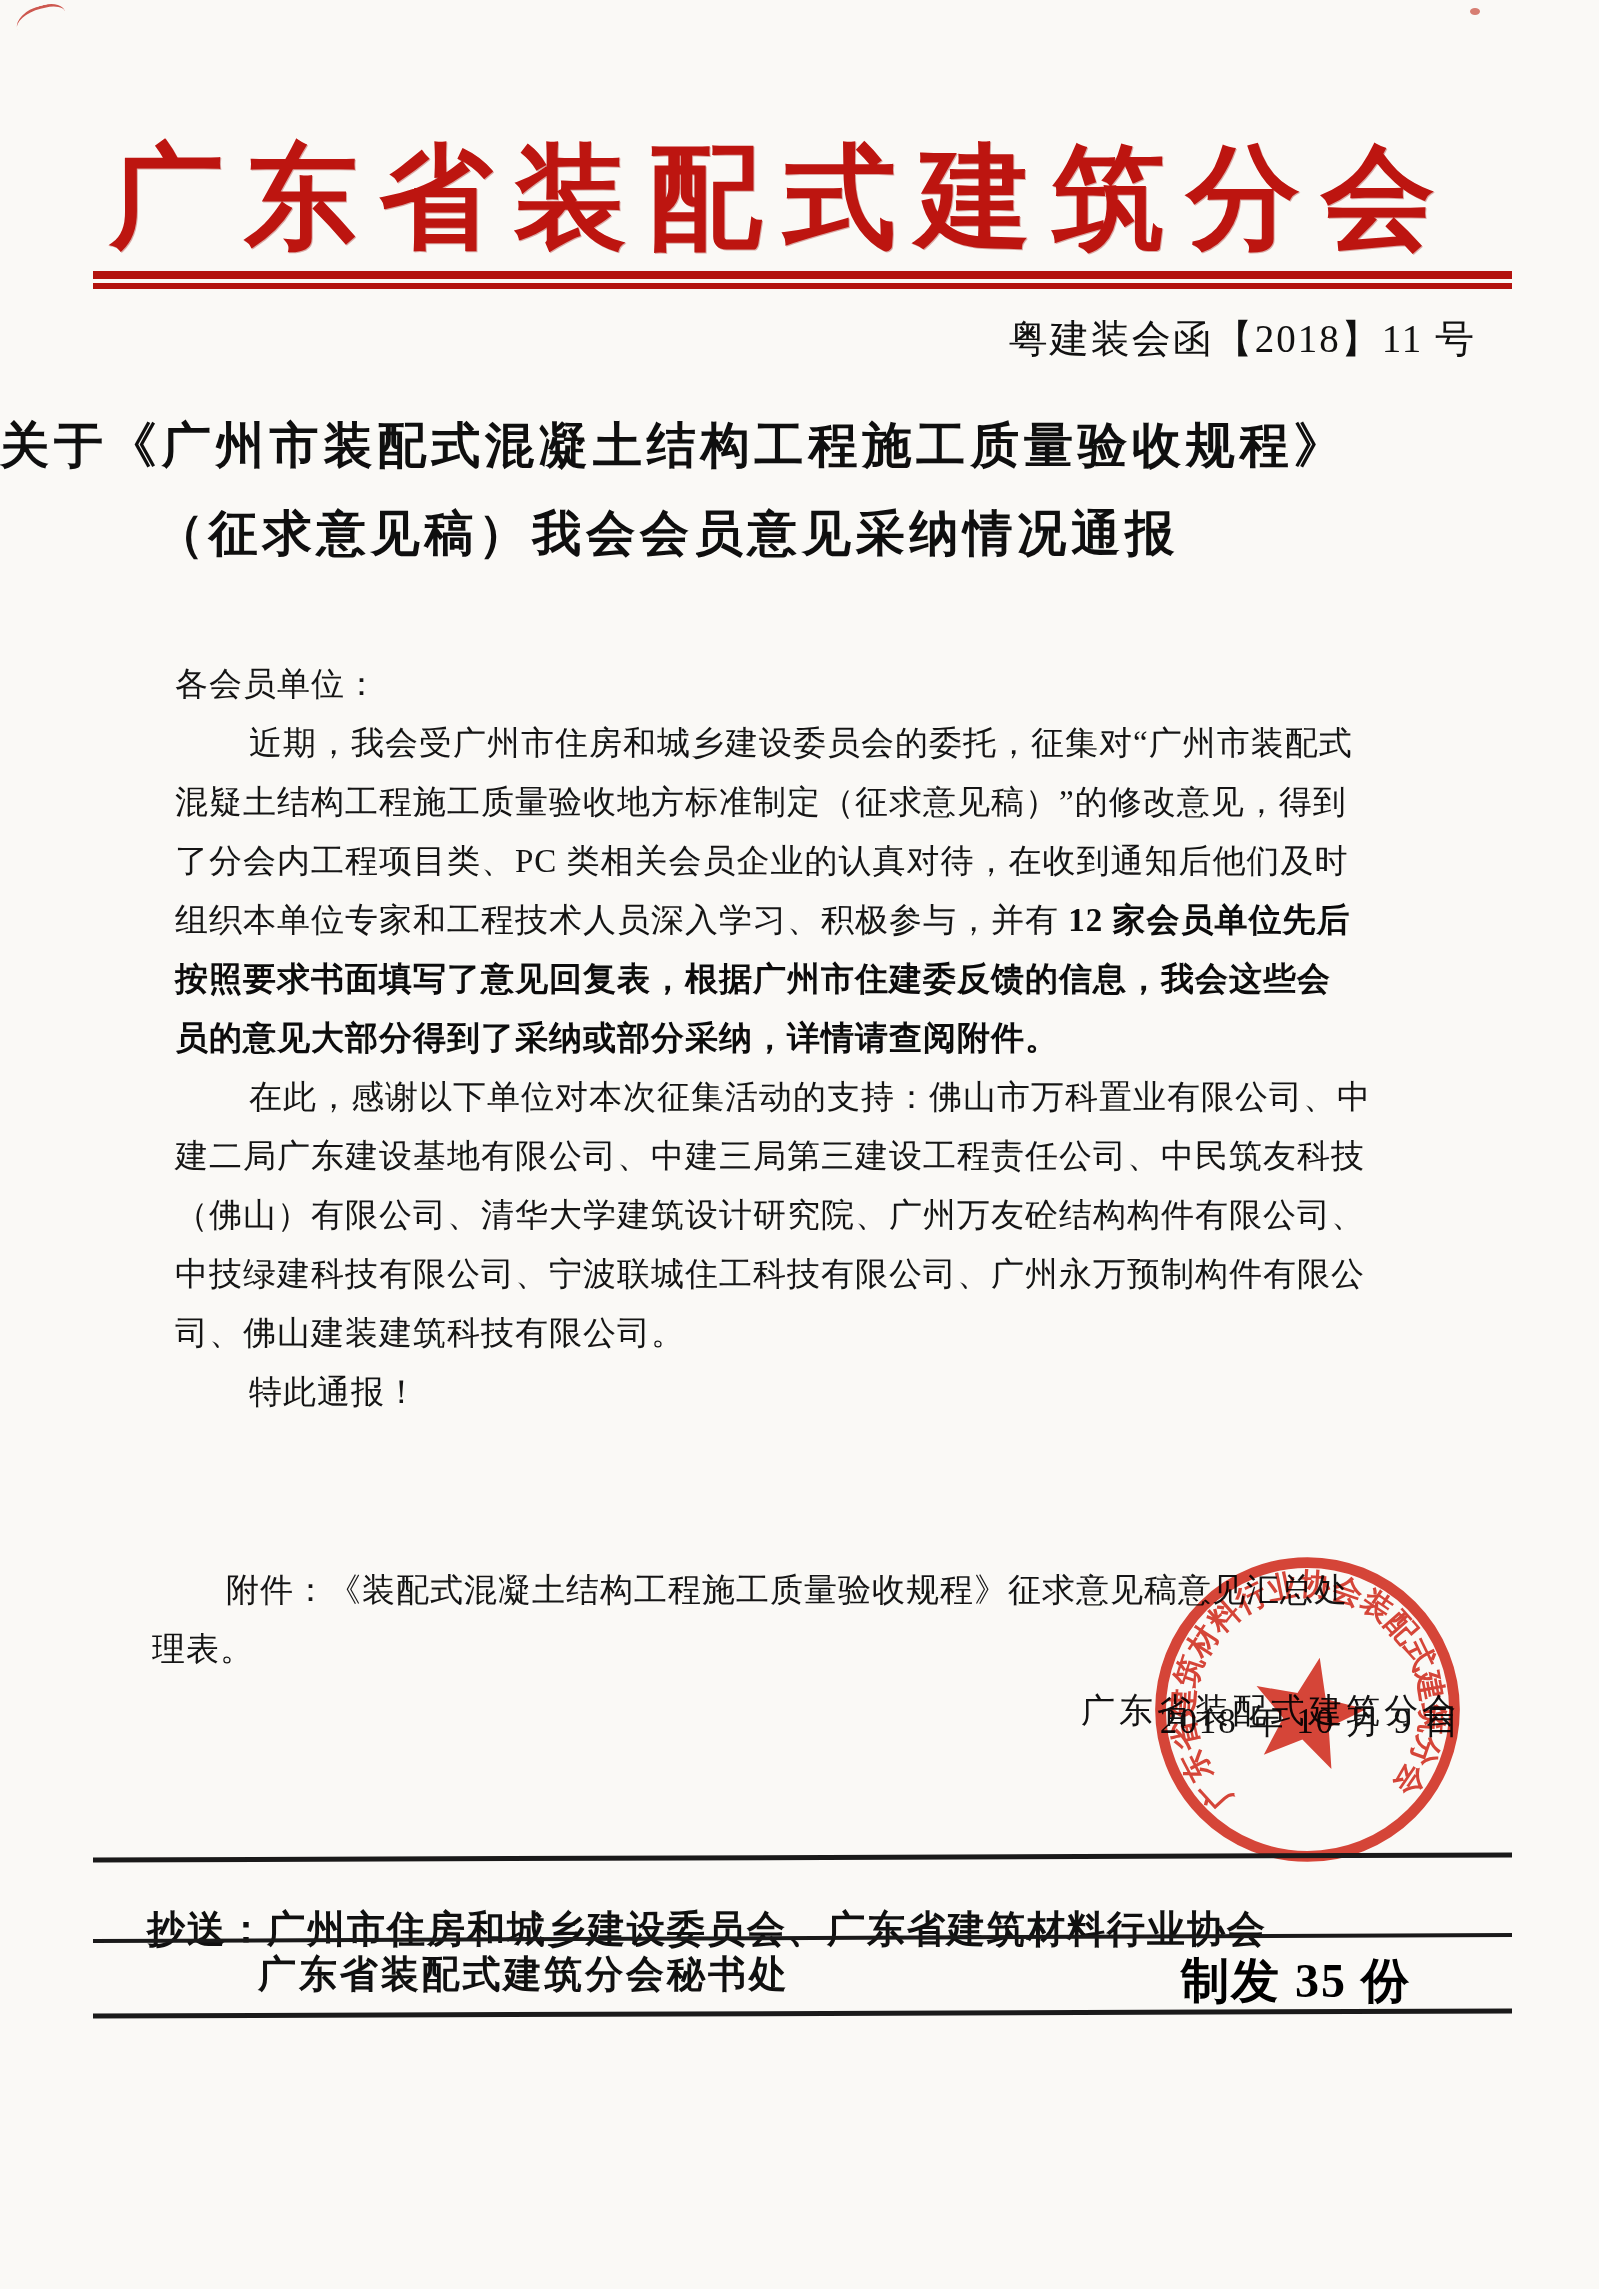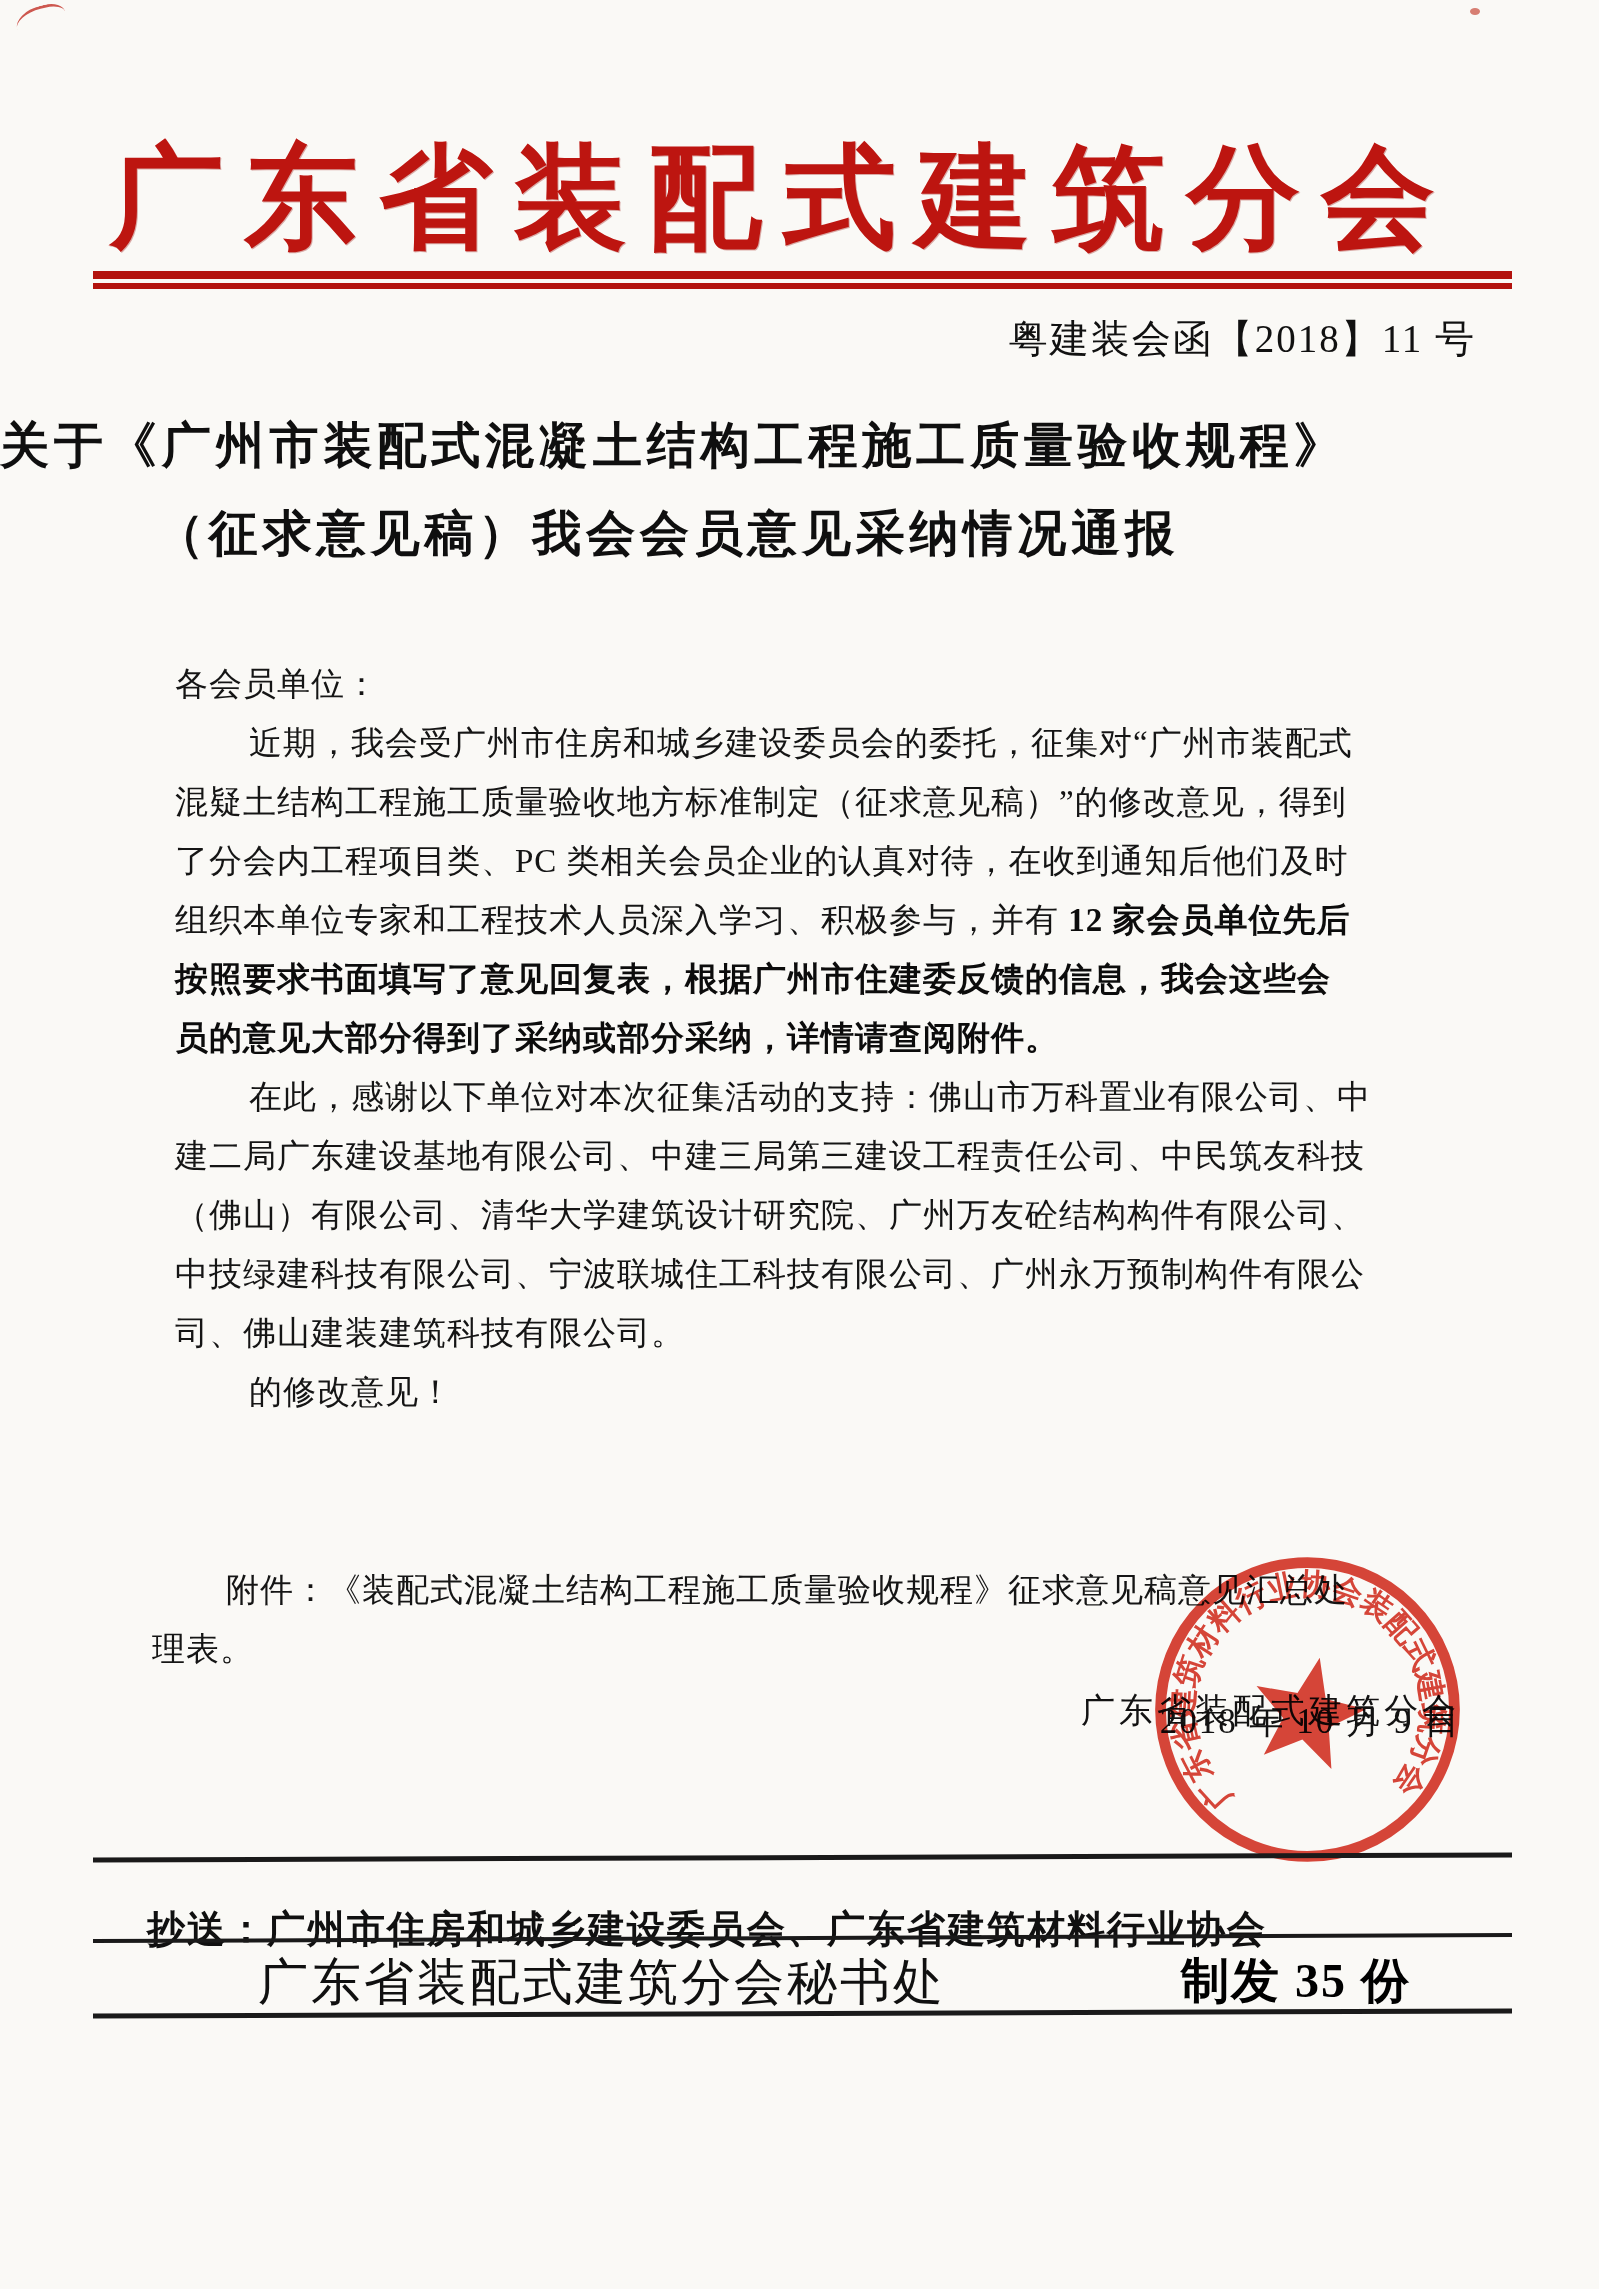--- a/index.html
+++ b/index.html
@@ -51,21 +51,21 @@
   
   .seal{top:1541px;left:1139px;width:337px;height:337px;
     mix-blend-mode:multiply;opacity:.88;}
 
   
   .foot-line{left:93px;width:1419px;background:#1a1a1a;}
   .fl1{top:1855px;height:4.9px;transform:rotate(-.2deg);}
   .fl2{top:1936px;height:3.9px;transform:rotate(-.25deg);}
   .fl3{top:2011px;height:4.9px;transform:rotate(-.2deg);}
   .foot-cc{top:1876px;left:147px;font-size:38px;font-weight:600;letter-spacing:2px;white-space:nowrap;color:#101010;margin-top:28px;}
-  .foot-issuer{top:1949px;left:258px;font-size:50px;font-weight:400;letter-spacing:2.9px;white-space:nowrap;color:#101010;}
+  .foot-issuer{top:1949px;left:258px;font-size:38px;font-weight:700;letter-spacing:2.9px;white-space:nowrap;color:#101010;}
   .foot-copies{top:1949px;left:1181px;font-size:48px;font-weight:600;letter-spacing:2px;white-space:nowrap;color:#000000;}
 
   
   .art-squiggle{top:5.9px;left:15.7px;width:51px;height:29px;
     border-top:3.9px solid #c33026;border-radius:60% 40% 50% 50%;
     transform:rotate(-14deg);opacity:.8;}
   .art-dot{top:7.8px;left:1470px;width:9.8px;height:6.9px;background:#c84a3a;border-radius:50%;opacity:.7;}
 </style>
 </head>
 <body>
@@ -94,21 +94,21 @@
   <div class="bline">混疑土结构工程施工质量验收地方标准制定（征求意见稿）”的修改意见，得到</div>
   <div class="bline">了分会内工程项目类、PC 类相关会员企业的认真对待，在收到通知后他们及时</div>
   <div class="bline"><span>组织本单位专家和工程技术人员深入学习、积极参与，并有 </span><span class="bold">12 家会员单位先后</span></div>
   <div class="bline bold">按照要求书面填写了意见回复表，根据广州市住建委反馈的信息，我会这些会</div>
   <div class="bline bold">员的意见大部分得到了采纳或部分采纳，详情请查阅附件。</div>
   <div class="bline indent">在此，感谢以下单位对本次征集活动的支持：佛山市万科置业有限公司、中</div>
   <div class="bline">建二局广东建设基地有限公司、中建三局第三建设工程责任公司、中民筑友科技</div>
   <div class="bline">（佛山）有限公司、清华大学建筑设计研究院、广州万友砼结构构件有限公司、</div>
   <div class="bline">中技绿建科技有限公司、宁波联城住工科技有限公司、广州永万预制构件有限公</div>
   <div class="bline">司、佛山建装建筑科技有限公司。</div>
-  <div class="bline indent">的修改意见！</div>
+  <div class="bline indent">特此通报！</div>
 </div>
 
 <div class="abs attach-block">
   <div class="bline indent">附件：《装配式混凝土结构工程施工质量验收规程》征求意见稿意见汇总处</div>
   <div class="bline">理表。</div>
 </div>
 
 <div class="abs sig-org">广东省装配式建筑分会</div>
 <div class="abs sig-date">2018 年 10 月 9 日</div>
 

